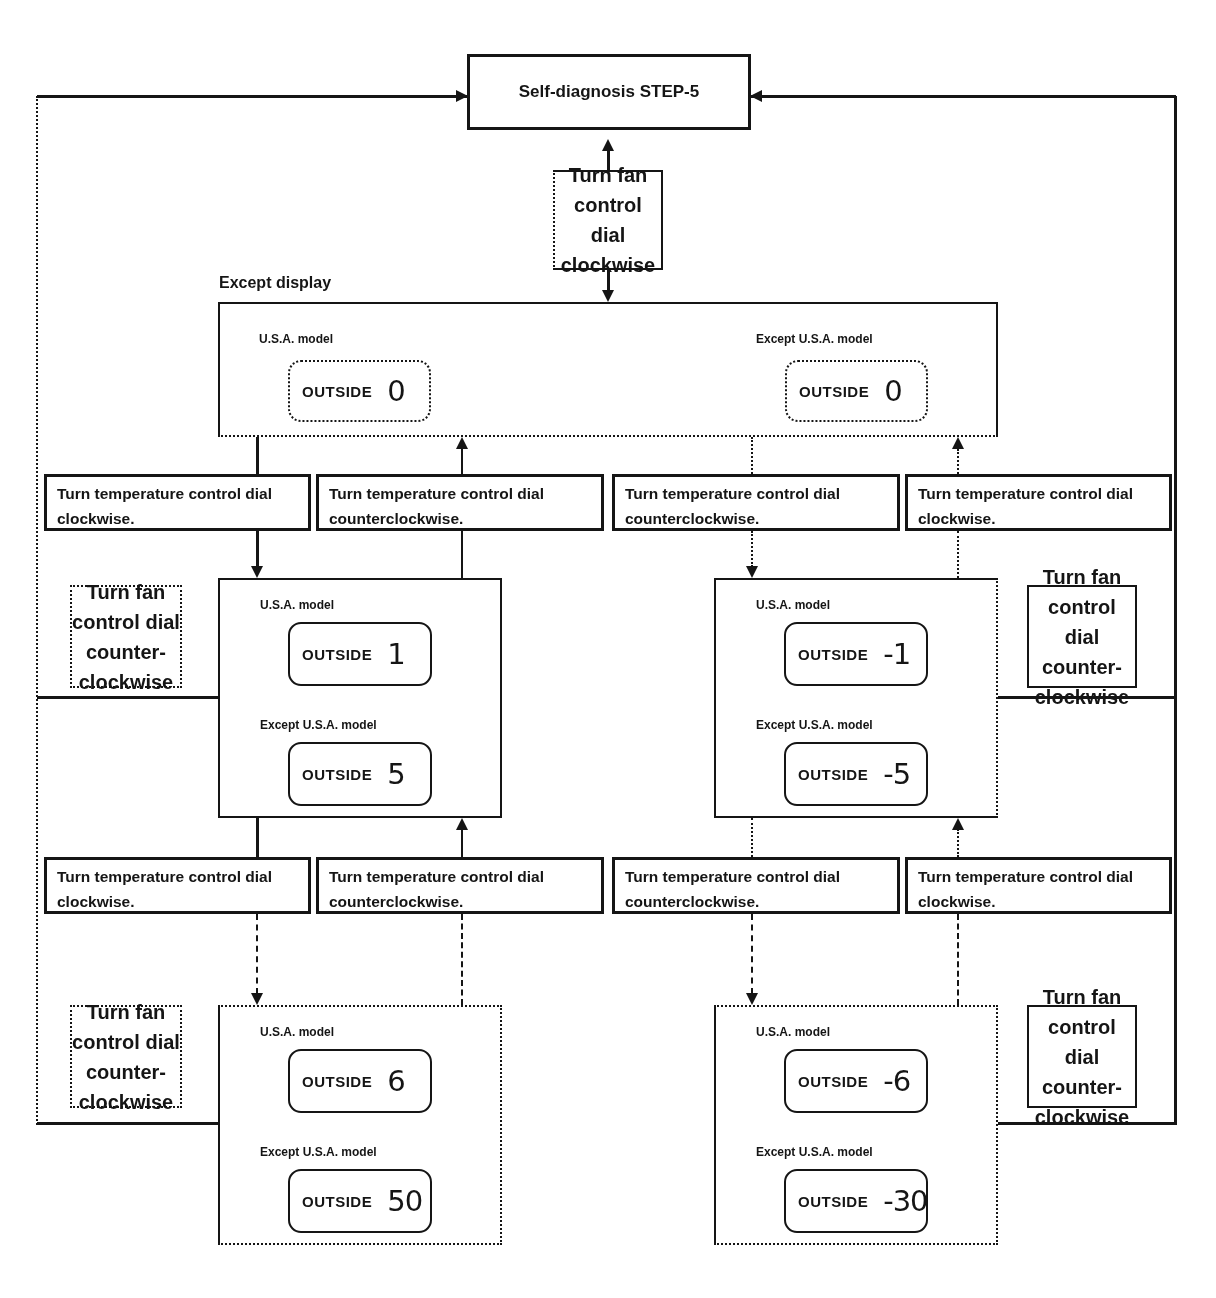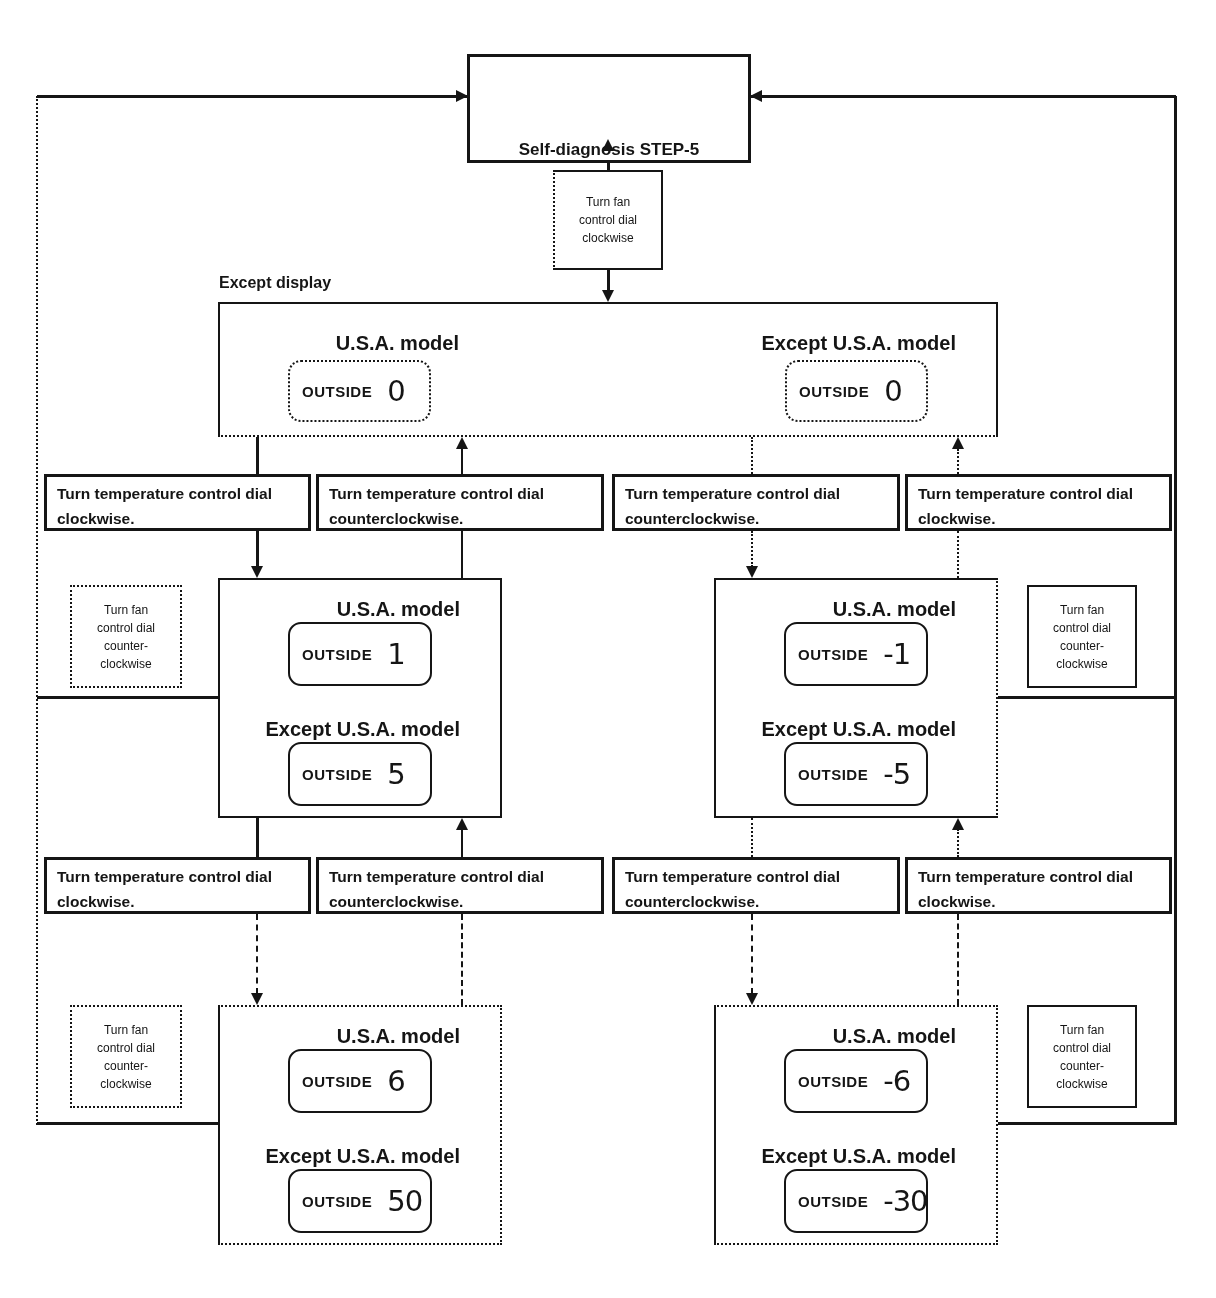--- a/index.html
+++ b/index.html
@@ -13,25 +13,25 @@
   .arr{position:absolute;width:0;height:0;z-index:3;}
   .arr.up{border-left:6px solid transparent;border-right:6px solid transparent;border-bottom:12px solid #151515;}
   .arr.down{border-left:6px solid transparent;border-right:6px solid transparent;border-top:12px solid #151515;}
   .arr.right{border-top:6px solid transparent;border-bottom:6px solid transparent;border-left:12px solid #151515;}
   .arr.left{border-top:6px solid transparent;border-bottom:6px solid transparent;border-right:12px solid #151515;}
   
   .box{position:absolute;background:#fff;border:2px solid #151515;box-sizing:border-box;z-index:2;}
   .thick{border-width:3px;}
   .center{display:flex;align-items:center;justify-content:center;text-align:center;}
   .pre{white-space:pre-line;}
-  .t16{font-size:12px;font-weight:400;line-height:1.5;}
+  .t16{font-size:20px;font-weight:700;line-height:1.5;}
   .t17{font-size:17px;font-weight:600;}
   .action{font-size:15.5px;font-weight:600;line-height:1.6;padding:5px 6px 0 10px;text-align:left;}
   .caption{position:absolute;font-size:16px;font-weight:600;z-index:2;}
-  .mlabel{position:absolute;width:200px;text-align:right;font-size:20px;font-weight:600;z-index:3;}
+  .mlabel{position:absolute;width:200px;text-align:left;font-size:12px;font-weight:600;z-index:3;}
   .disp{position:absolute;background:#fff;border:2px solid #151515;border-radius:13px;box-sizing:border-box;
         display:flex;align-items:center;gap:15px;padding-left:12px;z-index:3;}
   .disp.dotted{border-style:dotted;}
   .disp .w{font-size:15px;font-weight:700;letter-spacing:.5px;}
   .disp .v{font-family:"DejaVu Sans",sans-serif;font-size:29px;font-weight:400;letter-spacing:-1px;}
 </style>
 </head>
 <body>
 
 <div class="stage">
@@ -73,21 +73,21 @@
   <div class="ln" style="left:461px;top:829px;width:2px;height:28px;"></div>
   <div class="arr up" style="left:456px;top:818px;"></div>
 
   <div class="vdot" style="left:751px;top:818px;height:39px;"></div>
   <div class="vdash" style="left:751px;top:914px;height:80px;"></div>
   <div class="arr down" style="left:746px;top:993px;"></div>
   <div class="vdash" style="left:957px;top:914px;height:91px;"></div>
   <div class="vdot" style="left:957px;top:829px;height:28px;"></div>
   <div class="arr up" style="left:952px;top:818px;"></div>
 
-  <div class="box thick center t17" style="left:467px;top:54px;width:284px;height:109px;align-items:flex-end;">
+  <div class="box thick center t17" style="left:467px;top:54px;width:284px;height:76px;">
     <span>Self-diagnosis STEP-5</span>
   </div>
 
   <div class="box center t16 pre" style="left:553px;top:170px;width:110px;height:100px;border-left-style:dotted;">
     <span>Turn fan
 control dial
 clockwise</span>
   </div>
 
   <div class="caption" style="left:219px;top:274px;">Except display</div>

